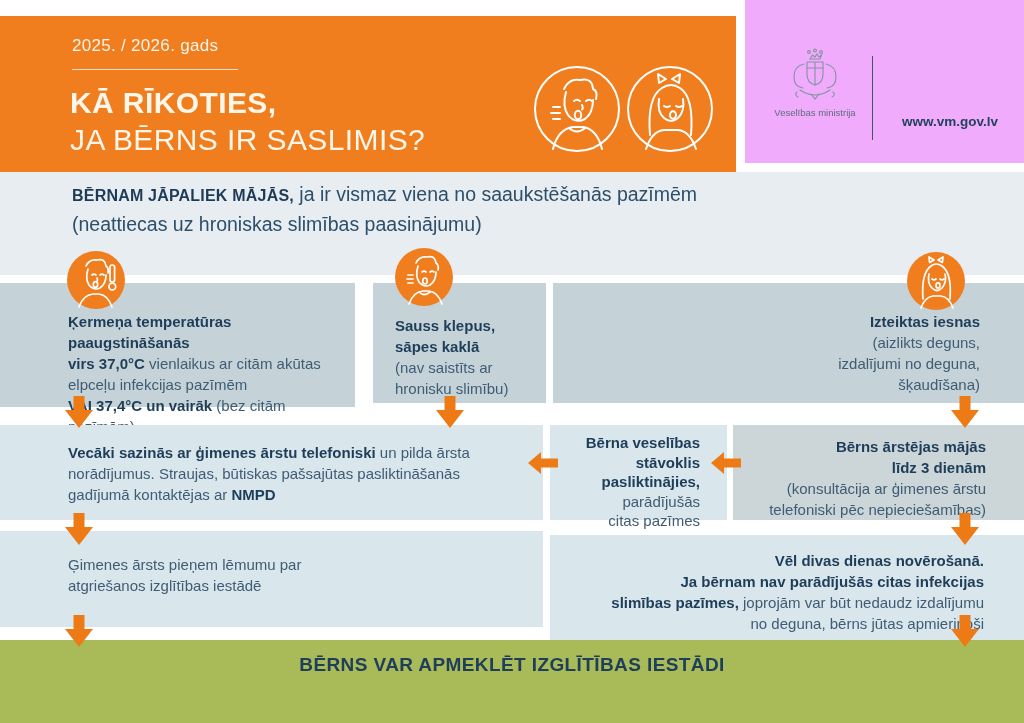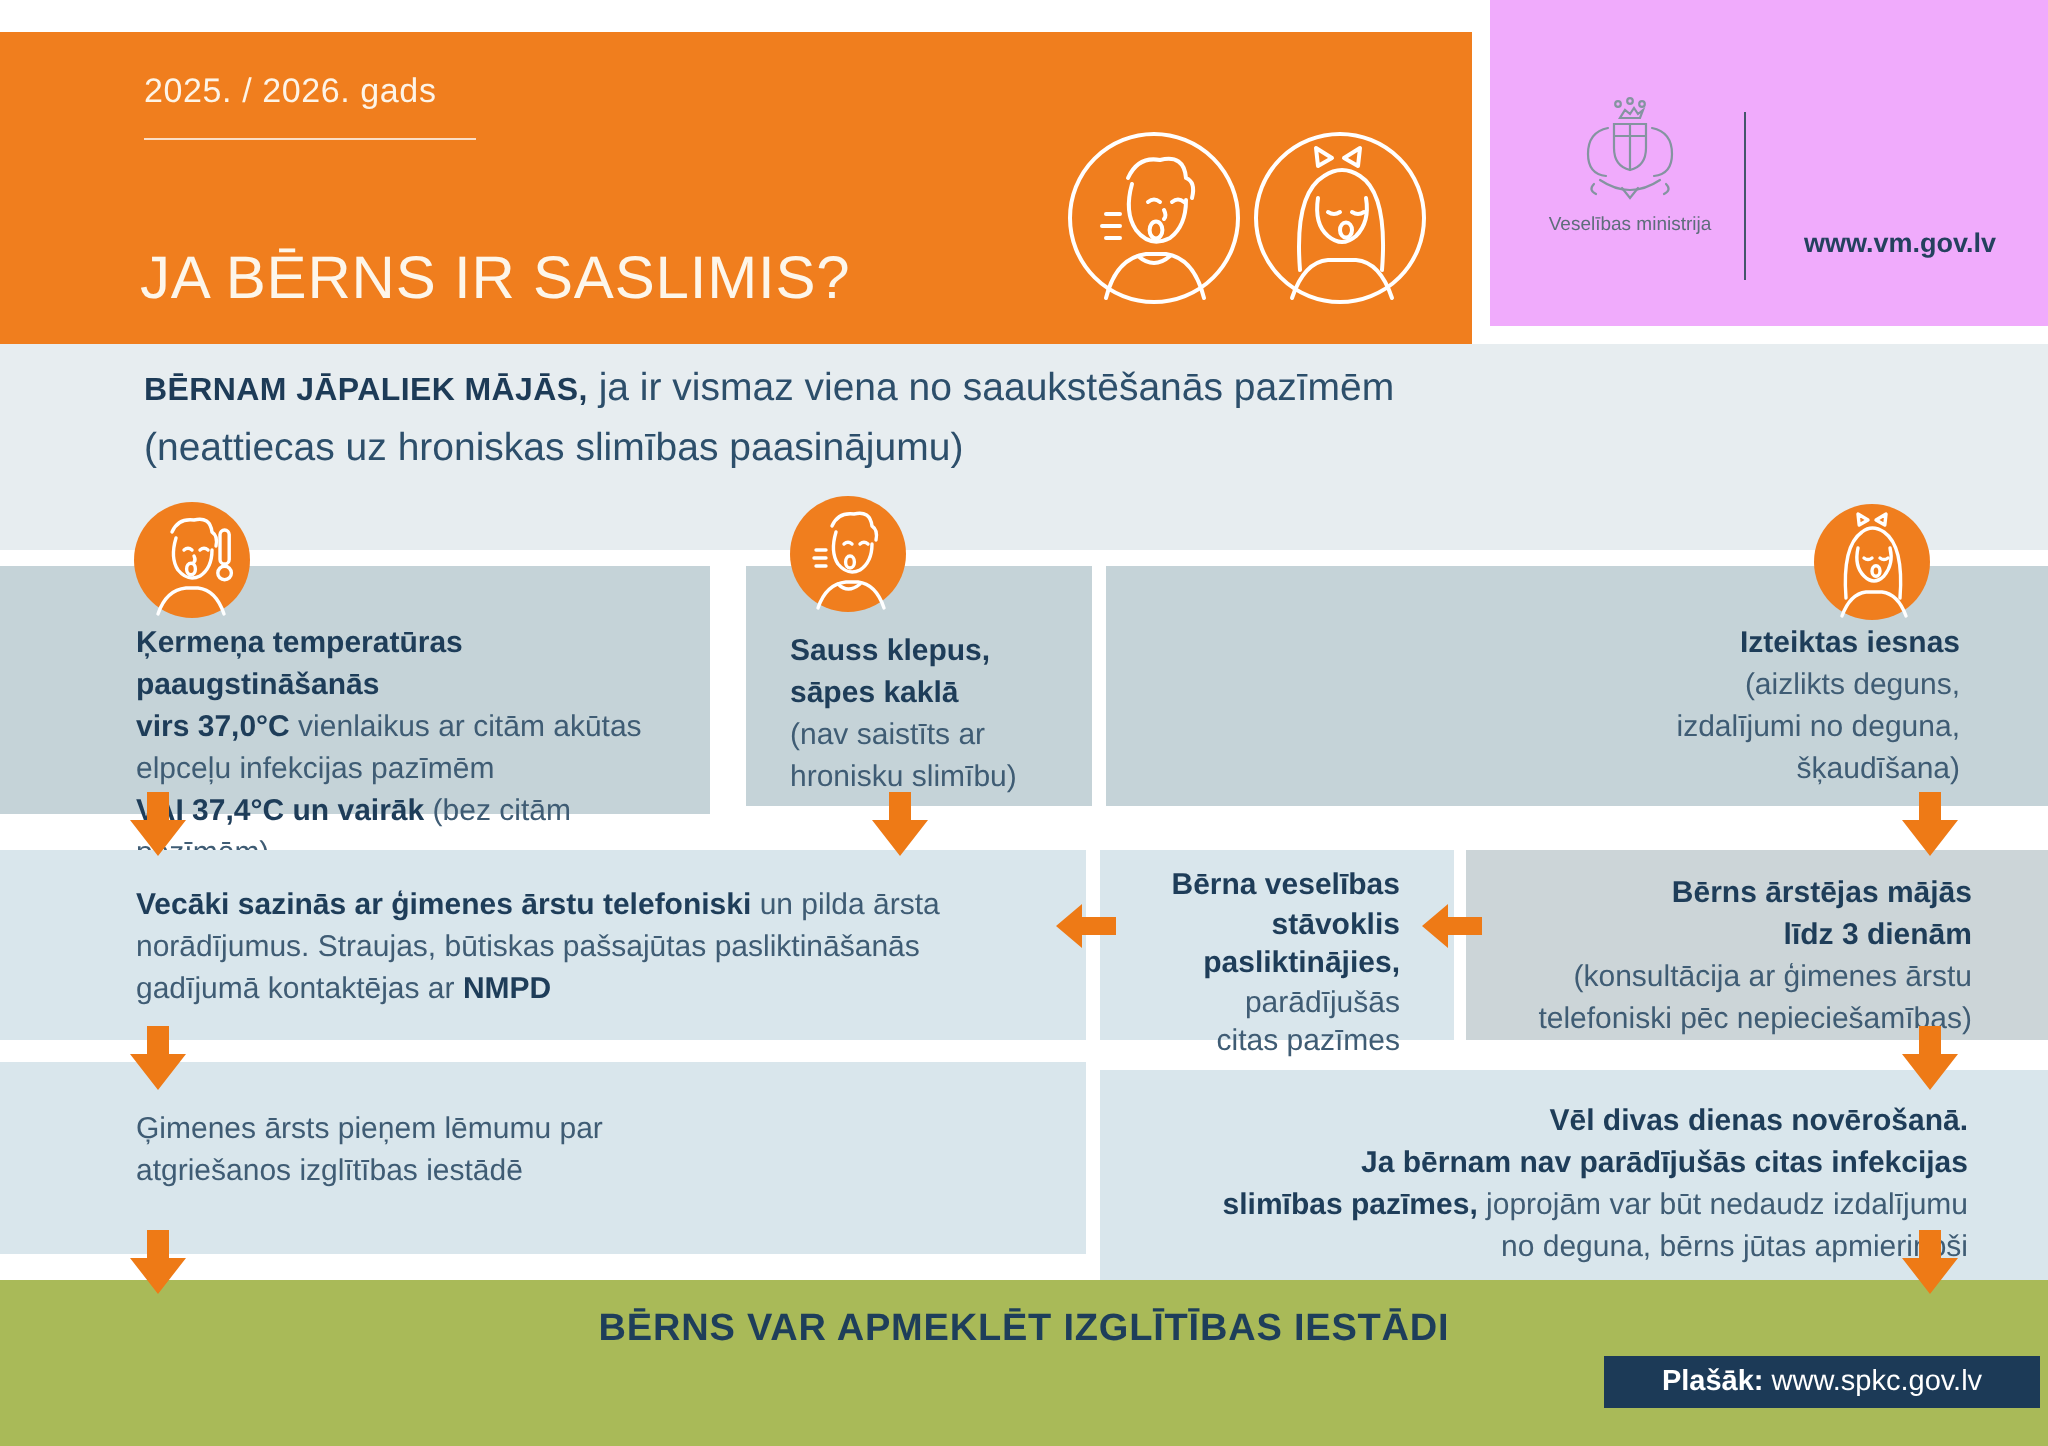--- a/index.html
+++ b/index.html
@@ -63,20 +63,21 @@
   .more .mb{font-weight:700;}
 </style>
 </head>
 <body>
 
 <div class="page">
 
   <header class="hdr-orange">
     <div class="hdr-year">2025. / 2026. gads</div>
     <div class="hdr-rule"></div>
+    <div class="hdr-title1">KĀ RĪKOTIES,</div>
     <div class="hdr-title2">JA BĒRNS IR SASLIMIS?</div>
 
     <svg class="hico hico1" viewBox="0 0 88 88">
       <g stroke="#fff" stroke-width="2" fill="none" stroke-linecap="round" stroke-linejoin="round">
         <circle cx="44" cy="44" r="42"></circle>
         <path d="M31 24 Q36 13 47 15 Q59 12 60 24 Q65 26 63 34"></path>
         <path d="M33 27 Q29 41 35 50 Q42 59 52 54 Q60 48 60 35"></path>
         <path d="M41 36 q3 -2.5 6 0"></path>
         <path d="M53 36 q3 -2.5 6 0"></path>
         <path d="M49 40 q1.5 3 0 4.5"></path>
@@ -247,18 +248,15 @@
 
   <svg class="ar ad" style="left:65px;top:615px" viewBox="0 0 28 32">
       <path d="M8.5 0 H19.5 V14 H28 L14 32 L0 14 H8.5 Z" fill="#ee7a16"></path>
     </svg>
   <svg class="ar ad" style="left:951px;top:615px" viewBox="0 0 28 32">
       <path d="M8.5 0 H19.5 V14 H28 L14 32 L0 14 H8.5 Z" fill="#ee7a16"></path>
     </svg>
 
   <footer class="green">
     <div class="green-title">BĒRNS VAR APMEKLĒT IZGLĪTĪBAS IESTĀDI</div>
-    <div class="more">
-      <span class="mb">Plašāk:</span><span> www.spkc.gov.lv</span>
-    </div>
   </footer>
 
 </div>
 
 </body></html>

